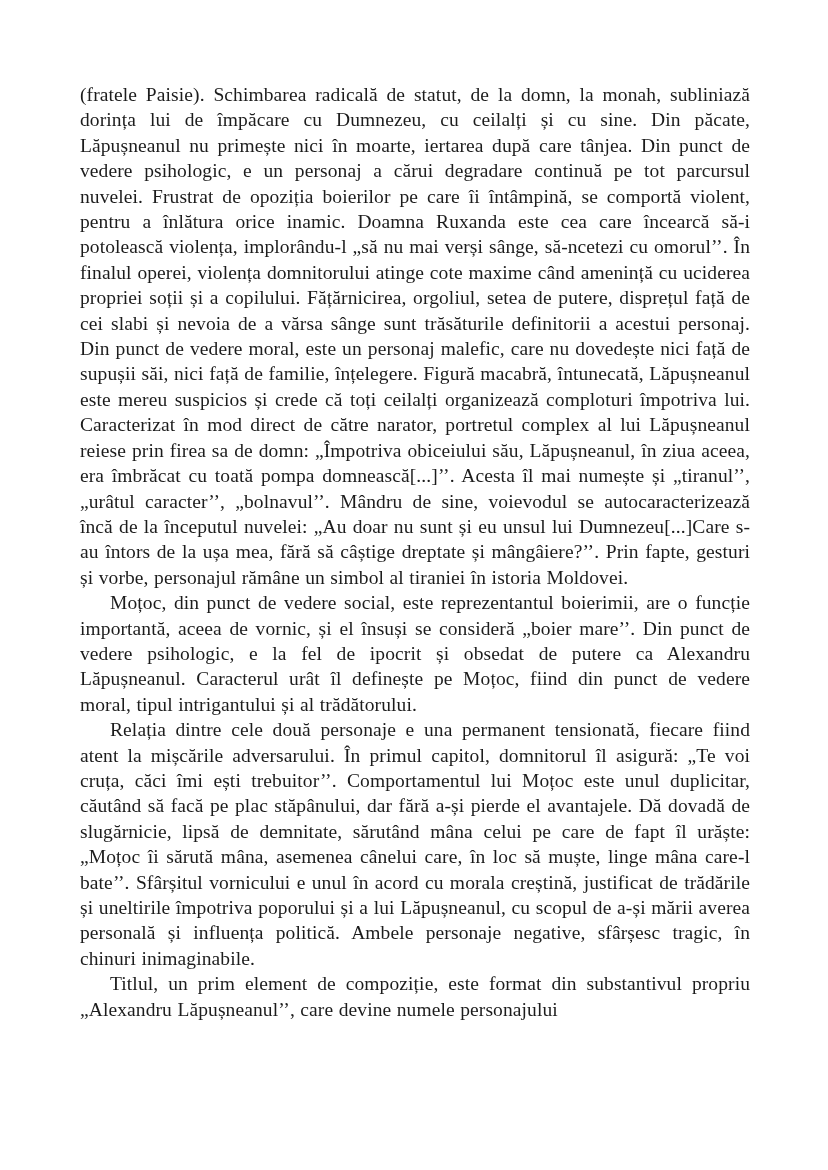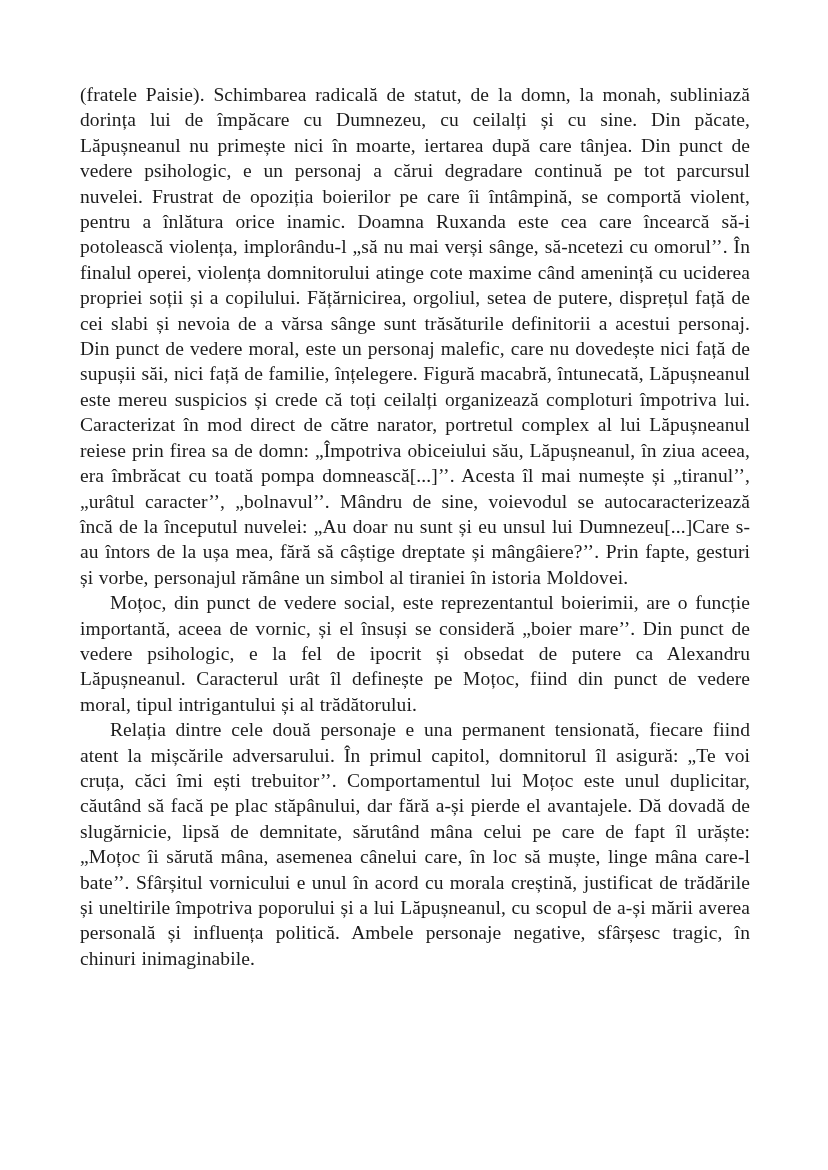--- a/index.html
+++ b/index.html
@@ -35,14 +35,15 @@
   }
 </style>
 </head>
 <body>
 
 <div class="page">
   <div id="paragraphs">
       <p>(fratele Paisie). Schimbarea radicală de statut, de la domn, la monah, subliniază dorința lui de împăcare cu Dumnezeu, cu ceilalți și cu sine. Din păcate, Lăpușneanul nu primește nici în moarte, iertarea după care tânjea. Din punct de vedere psihologic, e un personaj a cărui degradare continuă pe tot parcursul nuvelei. Frustrat de opoziția boierilor pe care îi întâmpină, se comportă violent, pentru a înlătura orice inamic. Doamna Ruxanda este cea care încearcă să-i potolească violența, implorându-l „să nu mai verși sânge, să-ncetezi cu omorul’’. În finalul operei, violența domnitorului atinge cote maxime când amenință cu uciderea propriei soții și a copilului. Fățărnicirea, orgoliul, setea de putere, disprețul față de cei slabi și nevoia de a vărsa sânge sunt trăsăturile definitorii a acestui personaj. Din punct de vedere moral, este un personaj malefic, care nu dovedește nici față de supușii săi, nici față de familie, înțelegere. Figură macabră, întunecată, Lăpușneanul este mereu suspicios și crede că toți ceilalți organizează comploturi împotriva lui. Caracterizat în mod direct de către narator, portretul complex al lui Lăpușneanul reiese prin firea sa de domn: „Împotriva obiceiului său,  Lăpușneanul, în ziua aceea, era îmbrăcat cu toată pompa domnească[...]’’. Acesta îl mai numește și „tiranul’’, „urâtul caracter’’, „bolnavul’’. Mândru de sine, voievodul se autocaracterizează încă de la începutul nuvelei: „Au doar nu sunt și eu unsul lui Dumnezeu[...]Care s-au întors de la ușa mea, fără să câștige dreptate și mângâiere?’’. Prin fapte, gesturi și vorbe, personajul rămâne un simbol al tiraniei în istoria Moldovei.</p>
       <p class="indent">Moțoc, din punct de vedere social, este reprezentantul boierimii, are o funcție importantă, aceea de vornic, și el însuși se consideră „boier mare’’. Din punct de vedere psihologic, e la fel de ipocrit și obsedat de putere ca Alexandru Lăpușneanul. Caracterul urât îl definește pe Moțoc, fiind din punct de vedere moral, tipul intrigantului și al trădătorului.</p>
       <p class="indent">Relația dintre cele două personaje e una permanent tensionată, fiecare fiind atent la mișcările adversarului. În primul capitol, domnitorul îl asigură: „Te voi cruța, căci îmi ești trebuitor’’. Comportamentul lui Moțoc este unul duplicitar, căutând să facă pe plac stăpânului, dar fără a-și pierde el avantajele. Dă dovadă de slugărnicie, lipsă de demnitate, sărutând mâna celui pe care de fapt îl urăște: „Moțoc îi sărută mâna, asemenea cânelui care, în loc să muște, linge mâna care-l bate’’. Sfârșitul vornicului e unul în acord cu morala creștină, justificat de trădările și uneltirile împotriva poporului și a lui Lăpușneanul, cu scopul de a-și mării averea personală și influența politică. Ambele personaje negative, sfârșesc tragic, în chinuri inimaginabile.</p>
+      <p class="indent">Titlul, un prim element de compoziție, este format din substantivul propriu „Alexandru Lăpușneanul’’, care devine numele personajului</p>
     </div>
 </div>
 
 </body></html>

